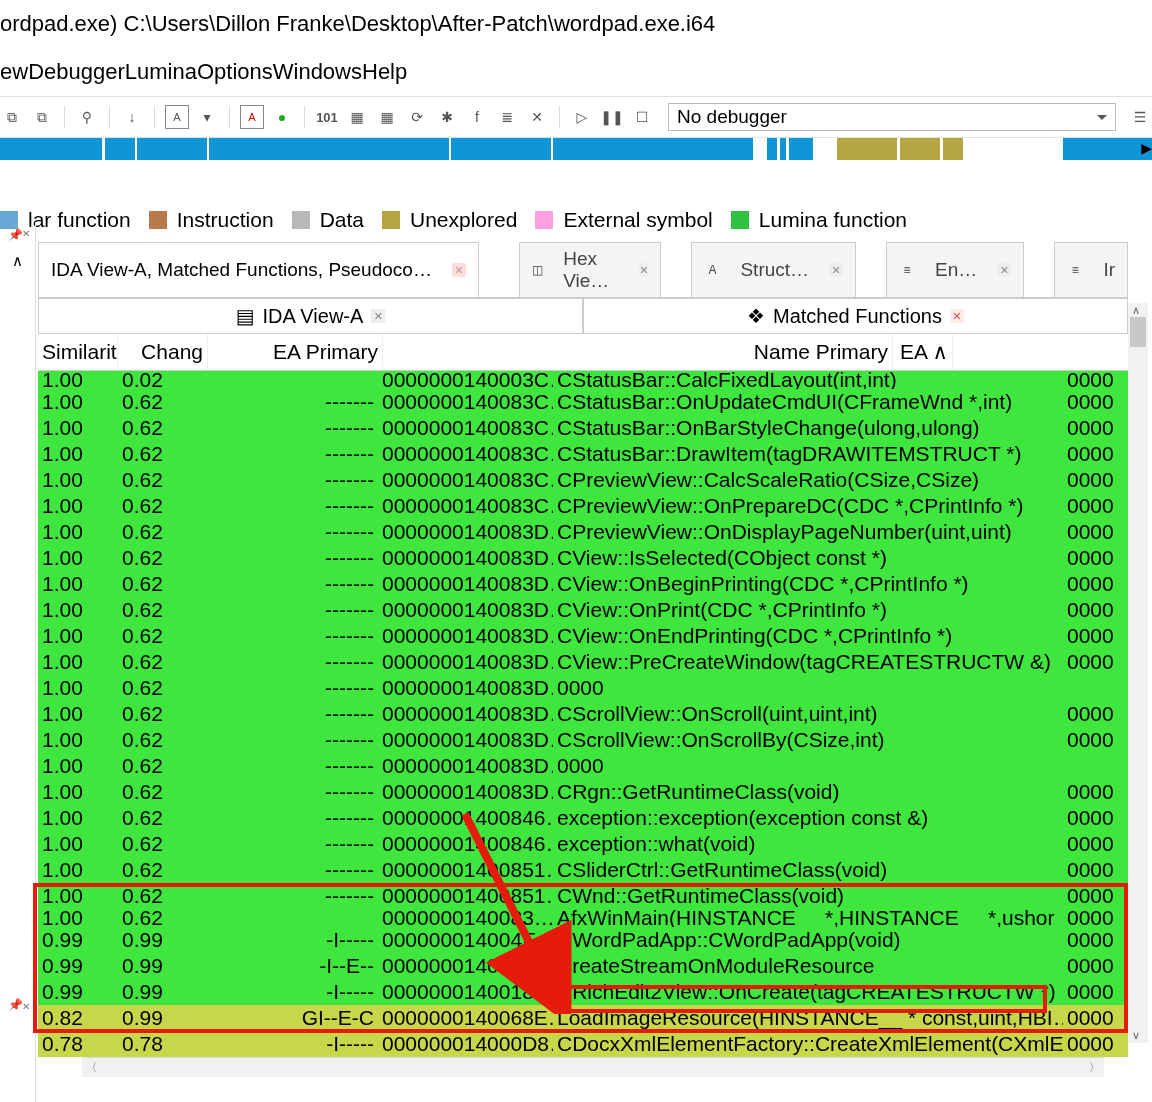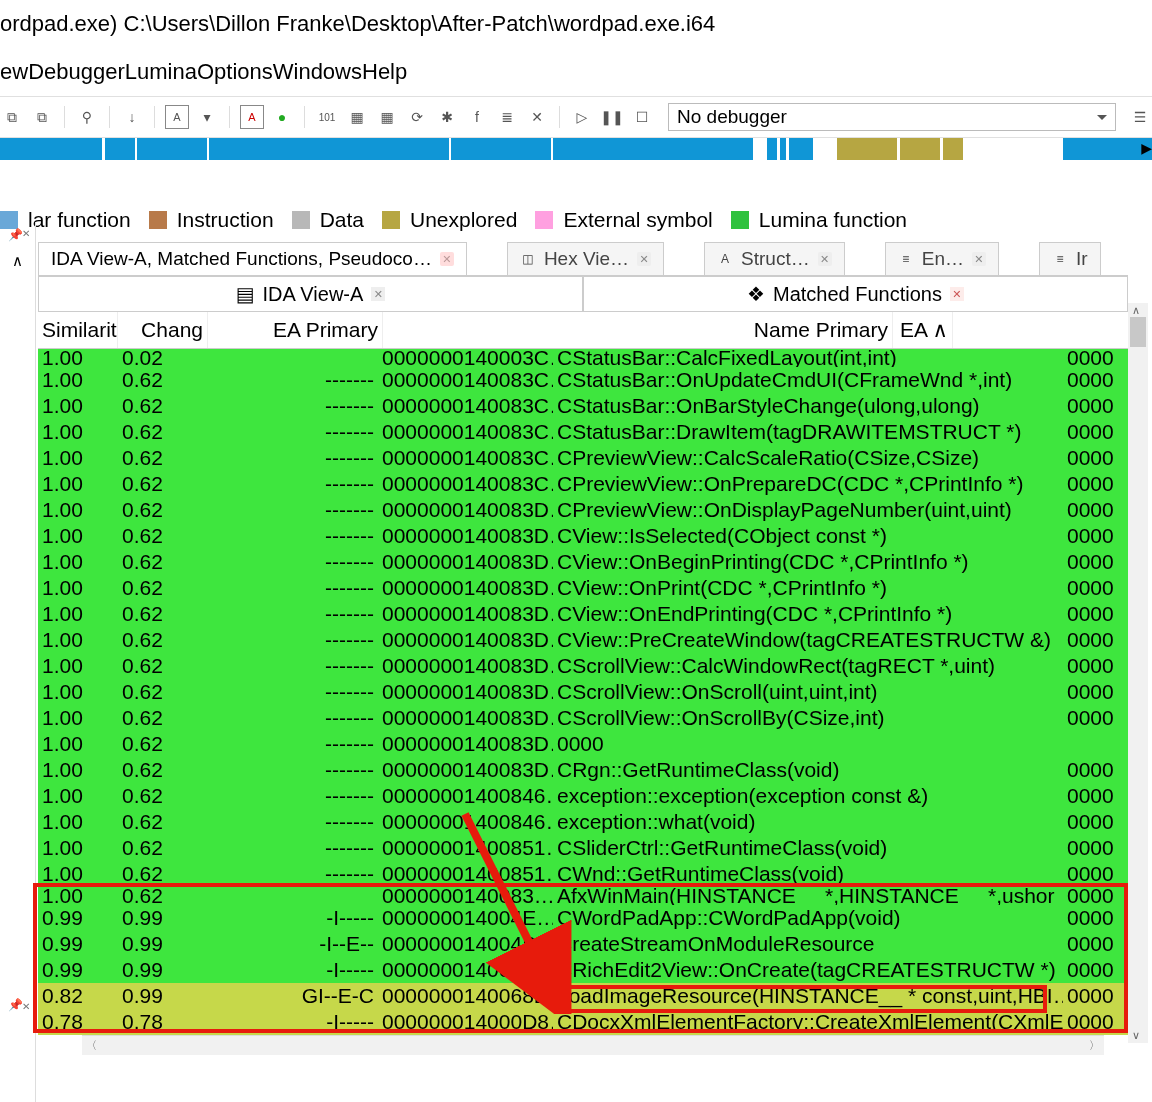--- a/index.html
+++ b/index.html
@@ -14,21 +14,21 @@
 .toolbar .dropdown::after { content:""; position:absolute; right:8px; top:11px; border:5px solid transparent; border-top-color:#555;}
 .navbar { height: 22px; background: #1096d6; position: relative; display:flex; align-items:center;}
 .navbar .seg { height:100%; display:inline-block; }
 .navbar .seg.w { background:#fff; }
 .navbar .seg.y { background:#b6a642; }
 .navbar-arrow { position:absolute; right:0; top:2px; font-size:14px; color:#000;}
 .legend { display:flex; gap:18px; align-items:center; padding: 8px 0 10px 0; font-size:21px;}
 .legend .sw { width:18px; height:18px; display:inline-block; margin-right:4px;}
 .legend-item { display:flex; align-items:center; gap:6px;margin-top:40px;}
 .pane-header { display:flex; align-items:stretch; border-bottom:1px solid #ccc;}
-.tab { display:flex; align-items:center; padding:5px 12px; border:1px solid #ccc; border-bottom:none; background:#fff; gap:8px; font-size:19px;}
+.tab { display:flex; align-items:center; padding:5px 12px; border:1px solid #ccc; border-bottom:none; background:#fff; gap:20px; font-size:19px;}
 .tab.inactive { background:#f5f5f5; color:#444;}
 .tab .x { font-size:11px; color:#b99; background:#fdd; width:14px; height:14px; display:flex; align-items:center; justify-content:center; border-radius:2px;}
 .tab .x.gray { background:#eee; color:#888;}
 .tab .ico { width:16px; height:16px; display:inline-flex; align-items:center; justify-content:center; font-size:12px;}
 .subtabs { display:flex; border-bottom:1px solid #ccc;}
 .subtab { flex:1; display:flex; align-items:center; justify-content:center; gap:8px; padding:5px 0; font-size:20px; border:1px solid #ccc; border-bottom:none;}
 .subtab .x { font-size:11px; color:#888; background:#eee; width:14px; height:14px; display:flex; align-items:center;justify-content:center;}
 .subtab .x.red { color:#c55; background:#fdecea;}
 .table-wrap { position: relative; }
 .thead { display:flex; background:#fff; border-bottom:1px solid #ccc; font-size:21px; }
@@ -85,21 +85,21 @@
   <span class="tb-btn">⚲</span>
   <span class="tb-sep"></span>
   <span class="tb-btn">↓</span>
   <span class="tb-sep"></span>
   <span class="tb-btn" style="border:1px solid #888;font-size:11px;padding:0 2px;">A</span>
   <span class="tb-btn">▾</span>
   <span class="tb-sep"></span>
   <span class="tb-btn" style="border:1px solid #888;font-size:11px;padding:0 2px;color:#c00;">A</span>
   <span class="tb-btn" style="color:#2a2;">●</span>
   <span class="tb-sep"></span>
-  <span class="tb-btn" style="font-size:10px;">101</span>
+  <span class="tb-btn" style="font-size:13px;font-weight:bold;">101</span>
   <span class="tb-btn">▦</span>
   <span class="tb-btn">▦</span>
   <span class="tb-btn">⟳</span>
   <span class="tb-btn">✱</span>
   <span class="tb-btn">f</span>
   <span class="tb-btn">≣</span>
   <span class="tb-btn">✕</span>
   <span class="tb-sep"></span>
   <span class="tb-btn">▷</span>
   <span class="tb-btn">❚❚</span>
@@ -319,21 +319,20 @@
           <div class="td c-chg">-------</div>
           <div class="td c-ea">0000000140083D…</div>
           <div class="td c-name">CView::PreCreateWindow(tagCREATESTRUCTW &amp;)</div>
           <div class="td c-ea2">0000</div>
         </div>
         <div class="row  ">
           <div class="td c-sim">1.00</div>
           <div class="td c-conf">0.62</div>
           <div class="td c-chg">-------</div>
           <div class="td c-ea">0000000140083D…</div>
-          <div class="td c-name">CScrollView::CalcWindowRect(tagRECT *,uint)</div>
           <div class="td c-ea2">0000</div>
         </div>
         <div class="row  ">
           <div class="td c-sim">1.00</div>
           <div class="td c-conf">0.62</div>
           <div class="td c-chg">-------</div>
           <div class="td c-ea">0000000140083D…</div>
           <div class="td c-name">CScrollView::OnScroll(uint,uint,int)</div>
           <div class="td c-ea2">0000</div>
         </div>

